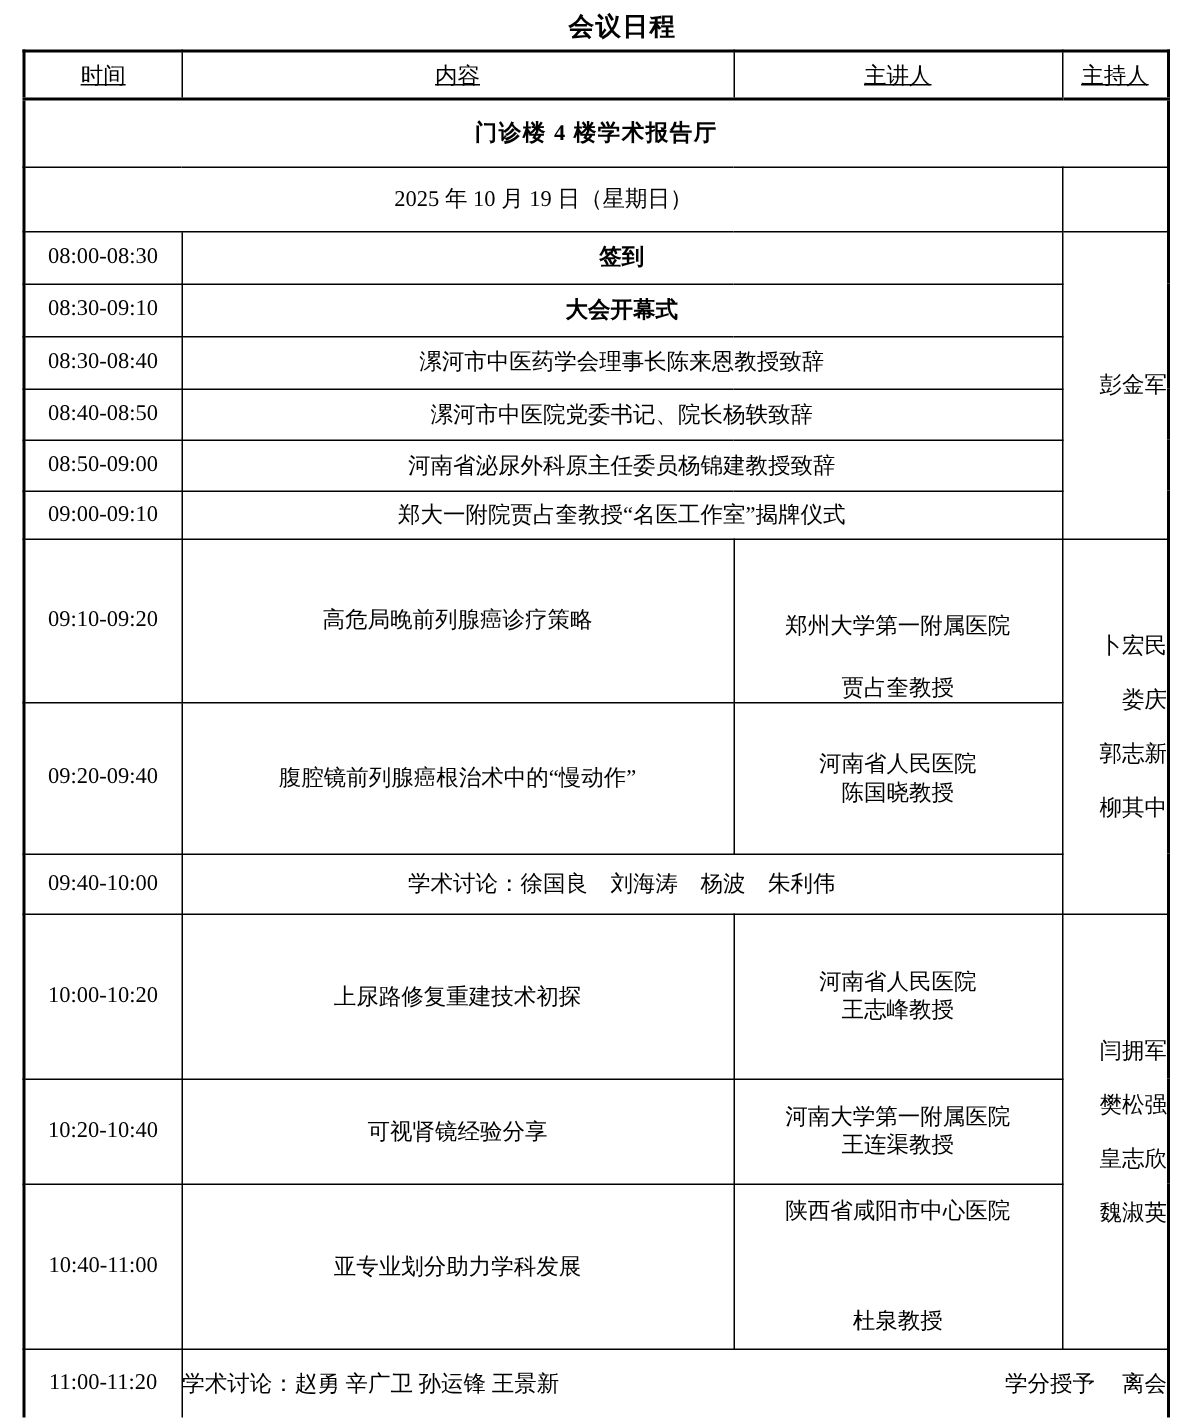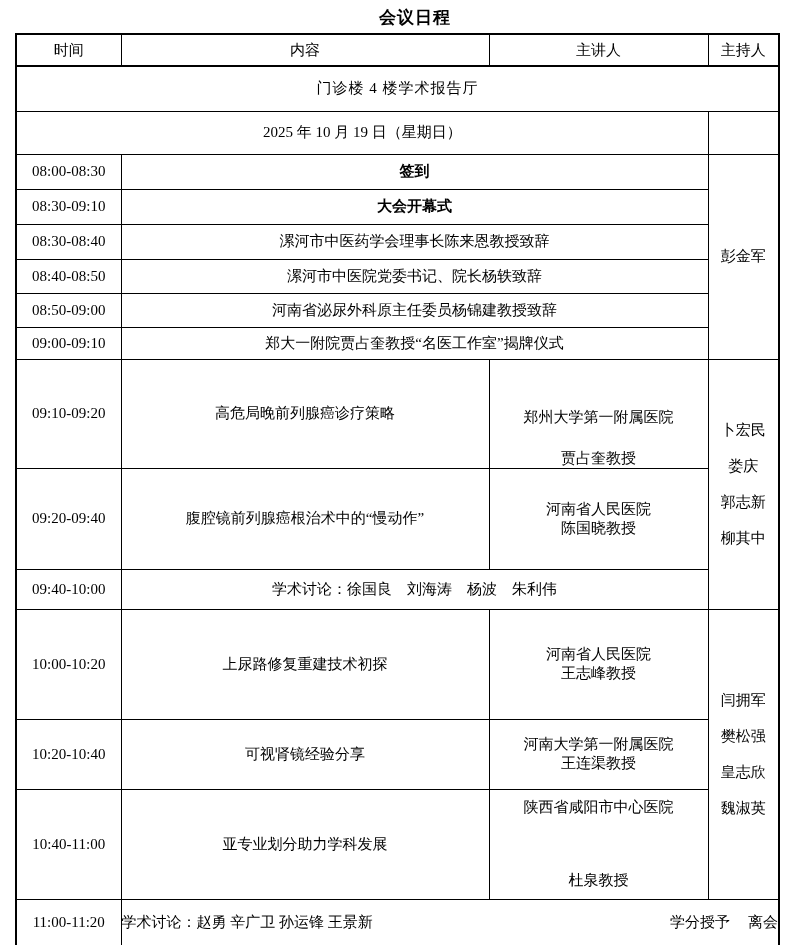--- a/index.html
+++ b/index.html
@@ -34,36 +34,36 @@
     border: 2px solid #000;
   }
   table.agenda td {
     border: 1px solid #000;
     text-align: center;
     vertical-align: middle;
     font-size: 15px;
     padding: 0;
     overflow: hidden;
   }
-  tr.header-row td { border-bottom: 2px solid #000; }
+  tr.header-row td { border-bottom: 2px solid #000; text-decoration: underline; }
   col.c-time    { width: 105px; }
   col.c-content { width: 368px; }
   col.c-speaker { width: 219px; }
   col.c-host    { width: 71px;  }
   .bold { font-weight: bold; }
-  td.venue-cell { font-size: 17px; font-weight: normal; letter-spacing: 1px; }
+  td.venue-cell { font-size: 17px; font-weight: bold; letter-spacing: 1px; }
   .speaker-lines, .host-lines {
     display: flex;
     flex-direction: column;
     justify-content: center;
     align-items: center;
   }
   .gap-md { gap: 22px; margin-top: 48px; }
   .gap-lg { gap: 54px; }
-  .host-lines { gap: 17px; }
+  .host-lines { gap: 17px; align-items: flex-end; }
   td.closing-cell { padding: 0 22px 0 18px; }
   .closing-flex {
     display: flex;
     justify-content: space-between;
     align-items: center;
     width: 100%;
   }
   .closing-right { display: flex; gap: 18px; margin-left: 12px; }
 </style>
 </head>

